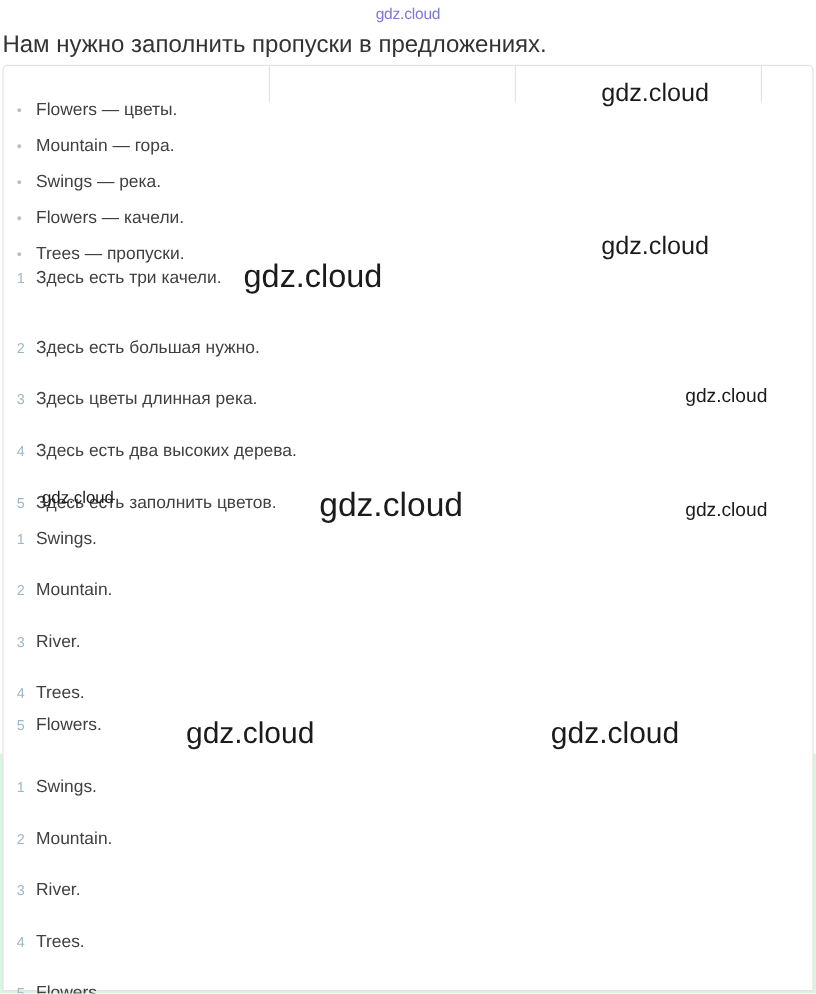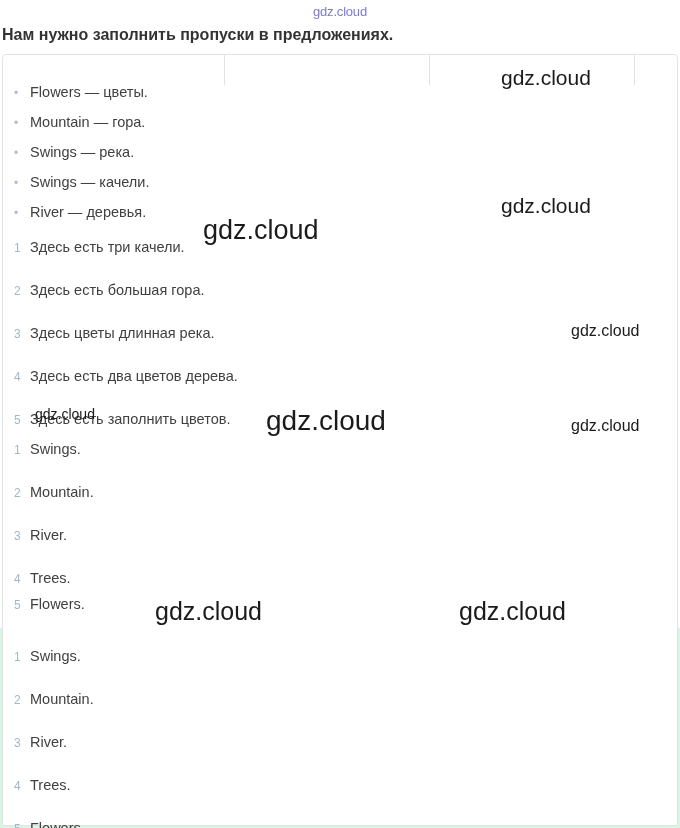--- a/index.html
+++ b/index.html
@@ -27,23 +27,22 @@
     color: #7b7bd6;
     font-family: "Liberation Sans", sans-serif;
     letter-spacing: -0.2px;
   }
 
   
   .task-line {
     position: absolute;
     top: 26px;
     left: 2px;
-    font-size: 16px;
+    font-size: 20px;
     color: #333333;
-    font-weight: bold;
   }
 
   
   .card {
     position: absolute;
     top: 54px;
     left: 2px;
     width: 676px;
     height: 772px;
     box-sizing: border-box;
@@ -143,37 +142,37 @@
   <div class="row" style="top:6px">
     <span class="marker bullet">•</span><span class="txt">Flowers — цветы.</span>
   </div>
   <div class="row" style="top:36px">
     <span class="marker bullet">•</span><span class="txt">Mountain — гора.</span>
   </div>
   <div class="row" style="top:66px">
     <span class="marker bullet">•</span><span class="txt">Swings — река.</span>
   </div>
   <div class="row" style="top:96px">
-    <span class="marker bullet">•</span><span class="txt">Swings — качели.</span>
+    <span class="marker bullet">•</span><span class="txt">Flowers — качели.</span>
   </div>
   <div class="row" style="top:126px">
-    <span class="marker bullet">•</span><span class="txt">River — деревья.</span>
-  </div>
-
-  <div class="row" style="top:161px">
+    <span class="marker bullet">•</span><span class="txt">Trees — пропуски.</span>
+  </div>
+
+  <div class="row" style="top:146px">
     <span class="marker">1</span><span class="txt">Здесь есть три качели.</span>
   </div>
   <div class="row" style="top:204px">
-    <span class="marker">2</span><span class="txt">Здесь есть большая гора.</span>
+    <span class="marker">2</span><span class="txt">Здесь есть большая нужно.</span>
   </div>
   <div class="row" style="top:247px">
     <span class="marker">3</span><span class="txt">Здесь цветы длинная река.</span>
   </div>
   <div class="row" style="top:290px">
-    <span class="marker">4</span><span class="txt">Здесь есть два цветов дерева.</span>
+    <span class="marker">4</span><span class="txt">Здесь есть два высоких дерева.</span>
   </div>
   <div class="row" style="top:333px">
     <span class="marker">5</span><span class="txt">Здесь есть заполнить цветов.</span>
   </div>
 
   <div class="row" style="top:363px">
     <span class="marker">1</span><span class="txt">Swings.</span>
   </div>
   <div class="row" style="top:406px">
     <span class="marker">2</span><span class="txt">Mountain.</span>

